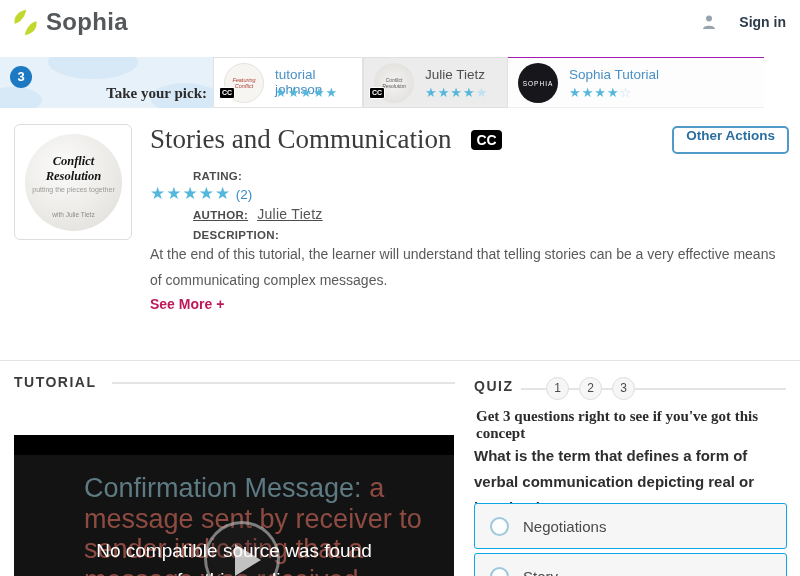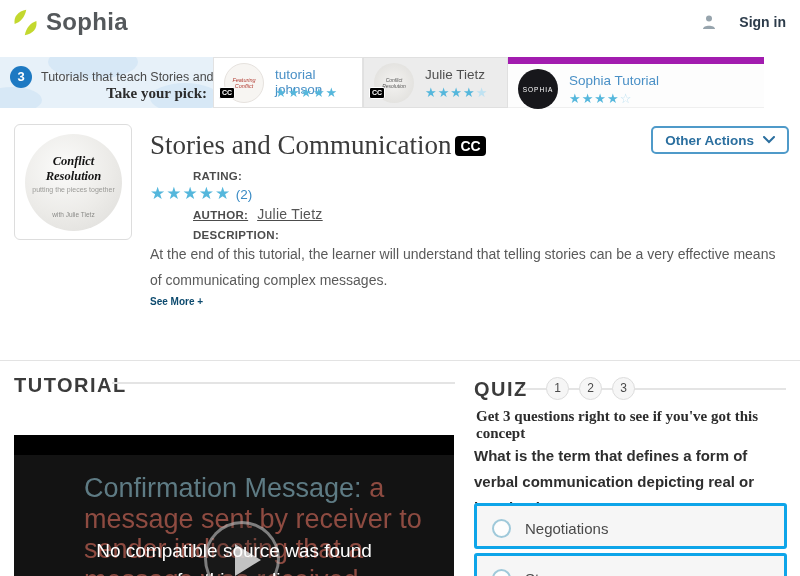--- a/index.html
+++ b/index.html
@@ -21,21 +21,21 @@
   .cloud2 { width:70px; height:30px; left:150px; top:26px; }
   .cloud3 { width:60px; height:26px; left:-18px; top:30px; }
   .count-badge { position:absolute; left:10px; top:9px; width:22px; height:22px; border-radius:50%;
     background:#1d79c2; color:#fff; font-size:13px; font-weight:bold; line-height:22px; text-align:center; }
   .strip-intro { position:absolute; left:41px; top:13px; font-size:12.5px; color:#4a4a4a; white-space:nowrap; }
   .strip-pick { position:absolute; right:6px; top:28px; font-family:cursive; font-size:15px; font-weight:bold; color:#2c2c2c; }
 
   .rtab { position:absolute; top:0; height:51px; cursor:pointer; }
   .rtab1 { left:213px; width:150px; background:#fff; border:1px solid #e2e2e2; }
   .rtab2 { left:363px; width:145px; background:#ececec; border:1px solid #e0e0e0; }
-  .rtab3 { left:508px; width:256px; background:#fdfdfd; border-top:7px solid #a21caf; border-bottom:1px solid #efefef; }
+  .rtab3 { left:508px; width:256px; background:#fdfdfd; border-top:1px solid #a21caf; border-bottom:1px solid #efefef; }
   .rthumb { position:absolute; left:10px; top:5px; width:40px; height:40px; border-radius:50%; overflow:hidden;
     display:flex; align-items:center; justify-content:center; text-align:center; }
   .rthumb-m { background:#f7f5f2; border:1px solid #e6e2de; color:#b23c32; font-size:5.5px; font-style:italic; }
   .rthumb-j { background:radial-gradient(#f4f3f1,#dddcd9); color:#555; font-size:5px; font-style:italic; }
   .rthumb-s { background:#17171b; color:#fff; font-size:6.5px; letter-spacing:1px; }
   .cc-mini { position:absolute; left:5px; top:29px; background:#000; color:#fff; border:1px solid #fff;
     font-size:7px; font-weight:bold; line-height:10px; padding:0 2px; border-radius:2px; }
   .rname { position:absolute; left:61px; top:9px; font-size:13.5px; }
   .rname-link { color:#4a90c6; }
   .rname-plain { color:#4f4f4f; }
@@ -47,43 +47,43 @@
     border:1px solid #ddd; border-radius:6px; }
   .thumb-circle { position:absolute; left:10px; top:9px; width:97px; height:97px; border-radius:50%;
     background:radial-gradient(circle at 40% 35%, #fbfbfa, #eceBE8 55%, #dcdbd8);
     display:flex; flex-direction:column; align-items:center; justify-content:center; text-align:center; }
   .tc-title { font-family:"Liberation Serif","DejaVu Serif",serif; font-style:italic; font-weight:bold;
     font-size:12.5px; color:#141414; margin-top:6px; }
   .tc-sub { font-size:7px; color:#9a9a97; margin-top:2px; }
   .tc-by { font-size:6.5px; color:#8b8b88; margin-top:18px; }
 
   .page-title { position:absolute; left:150px; top:124px; font-family:"Liberation Serif","DejaVu Serif",serif;
-    font-size:27px; color:#3b3b3b; display:flex; align-items:center; gap:4px;margin-top:6px; }
+    font-size:27px; color:#3b3b3b; display:flex; align-items:center; gap:20px; }
   .cc-badge { background:#000; color:#fff; font-family:"Liberation Sans",sans-serif; font-size:14px;
     font-weight:bold; padding:1px 5px; border-radius:4px; line-height:18px; }
 
   .btn-other { position:absolute; right:11px; top:126px; height:28px; display:flex; align-items:center; gap:9px;
-    padding:0 12px; background:#fff; border:2px solid #4f9ac9; border-radius:5px; cursor:pointer; }
+    padding:0 12px; background:#fff; border:2px solid #4f9ac9; border-radius:5px; cursor:pointer;flex-direction:column; }
   .btn-other span { font-size:13.5px; font-weight:bold; color:#2b6f9f; }
 
   .label-sm { font-size:11.5px; font-weight:bold; color:#4c4c4c; letter-spacing:.3px;padding-left:43px; }
   .rating-label { position:absolute; left:150px; top:170px; }
   .rating-row { position:absolute; left:150px; top:183px; }
   .rating-stars { font-size:17px; color:#55b7dc; letter-spacing:1px; }
   .rating-count { font-size:13.5px; color:#3a8bc5; }
   .author-row { position:absolute; left:150px; top:206px;text-decoration:underline; }
   .author-name { font-size:14px; color:#565656; margin-left:9px; font-weight:normal; }
   .desc-label { position:absolute; left:150px; top:229px; }
   .desc-text { position:absolute; left:150px; top:241px; width:640px; font-size:14px; color:#5a5a5a; line-height:26px; }
-  .see-more { position:absolute; left:150px; top:296px; font-size:10px; font-weight:bold; color:#0c4a6e; cursor:pointer; }
+  .see-more { position:absolute; left:150px; top:296px; font-size:14px; font-weight:bold; color:#be185d; cursor:pointer; }
 
   .section-divider { position:absolute; left:0; right:0; top:360px; border-top:1px solid #e3e3e3; }
 
   
-  .sec-heading { position:absolute; font-size:20px; font-weight:bold; color:#3b3b3b; letter-spacing:1.5px; }
+  .sec-heading { position:absolute; font-size:14px; font-weight:bold; color:#3b3b3b; letter-spacing:1.5px; }
   .tut-heading { left:14px; top:374px; }
   .tut-line { position:absolute; left:112px; top:382px; width:343px; height:2px; background:#e4e4e4; }
 
   .video { position:absolute; left:14px; top:435px; width:440px; height:150px; background:#131313; overflow:hidden; }
   .video-topbar { position:absolute; left:0; top:0; right:0; height:20px; background:#000; }
   .captions { position:absolute; left:70px; top:38px; font-size:27px; line-height:30.5px; color:#8e4b41; z-index:1; }
   .cap-slate { color:#5e7b84; }
   .play-btn { position:absolute; left:190px; top:86px; width:76px; height:76px; border-radius:50%;
     border:3px solid rgba(195,195,195,.6); background:rgba(40,40,40,.25); z-index:2; cursor:pointer; }
   .play-tri { position:absolute; left:28px; top:20px; width:0; height:0;
@@ -95,21 +95,21 @@
   .quiz-heading { left:474px; top:378px; }
   .quiz-line { position:absolute; left:521px; top:388px; width:265px; height:2px; background:#e4e4e4; }
   .step-circle { position:absolute; top:377px; width:23px; height:23px; border-radius:50%; background:#f6f6f6;
     border:1px solid #ddd; font-size:12px; color:#4a4a4a; text-align:center; line-height:21px; z-index:1; }
   .step1 { left:546px; } .step2 { left:579px; } .step3 { left:612px; }
   .quiz-tagline { position:absolute; left:476px; top:408px; width:312px; font-family:cursive; font-size:15px;
     font-weight:bold; color:#2c2c2c; }
   .quiz-question { position:absolute; left:474px; top:443px; width:316px; font-size:15px; font-weight:bold;
     color:#2e2e2e; line-height:26px; }
   .quiz-option { position:absolute; left:474px; width:313px; height:46px; background:#f6f6f6;
-    border:3px solid #0ea5e9; border-radius:3px; cursor:pointer; }
+    border:1px solid #0ea5e9; border-radius:3px; cursor:pointer; }
   .opt1 { top:503px; } .opt2 { top:553px; }
   .radio { position:absolute; left:15px; top:13px; width:19px; height:19px; border-radius:50%;
     border:2px solid #9fc9da; background:#fdfdfd; }
   .opt-label { position:absolute; left:48px; top:14px; font-size:15px; color:#4a4a4a; }
 </style>
 </head>
 <body>
 
 <div class="page">
 
@@ -129,21 +129,20 @@
       <span class="signin-label">Sign in</span>
     </div>
   </div>
 
   <div class="strip">
     <div class="tab-info">
       <div class="cloud cloud1"></div>
       <div class="cloud cloud2"></div>
       <div class="cloud cloud3"></div>
       <div class="count-badge">3</div>
-      <div class="strip-intro">Tutorials that teach Stories and</div>
       <div class="strip-pick">Take your pick:</div>
     </div>
 
     <div class="rtab rtab1">
       <div class="rthumb rthumb-m">Featuring Conflict</div>
       <span class="cc-mini">CC</span>
       <div class="rname rname-link">tutorial johnson</div>
       <div class="rstars"><span>★★★★★</span><span class="pale"></span></div>
     </div>
 

